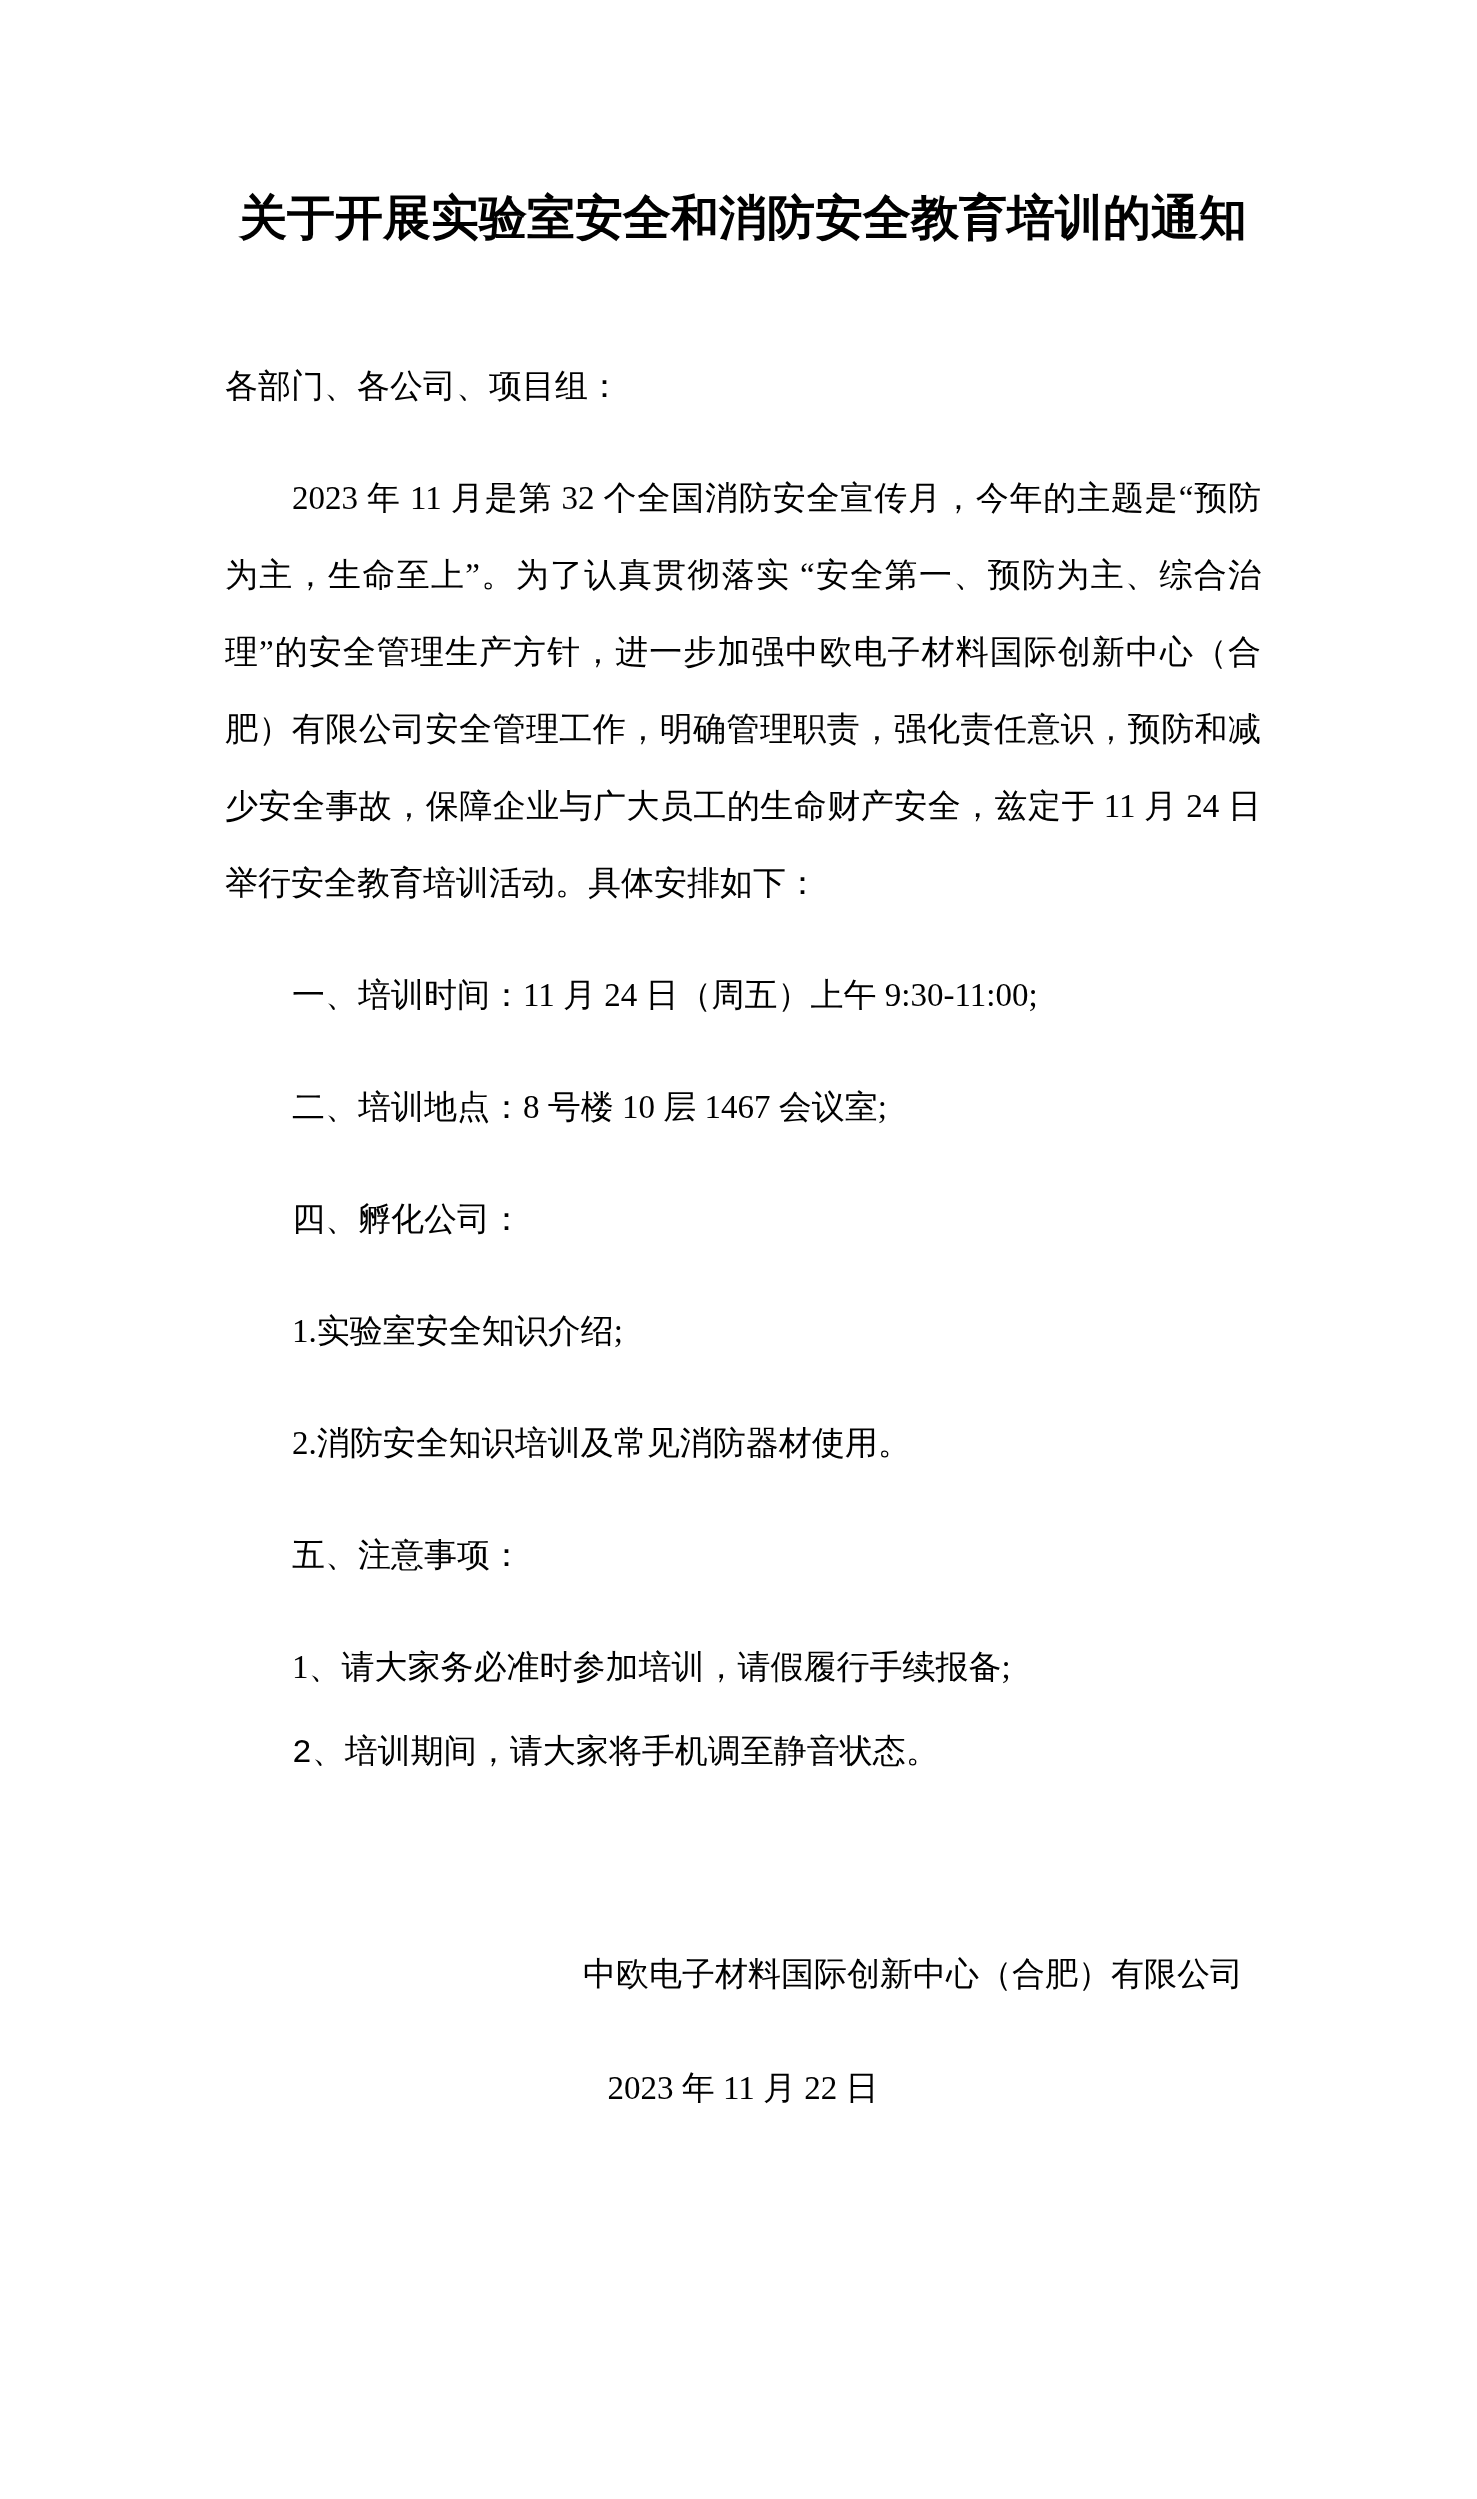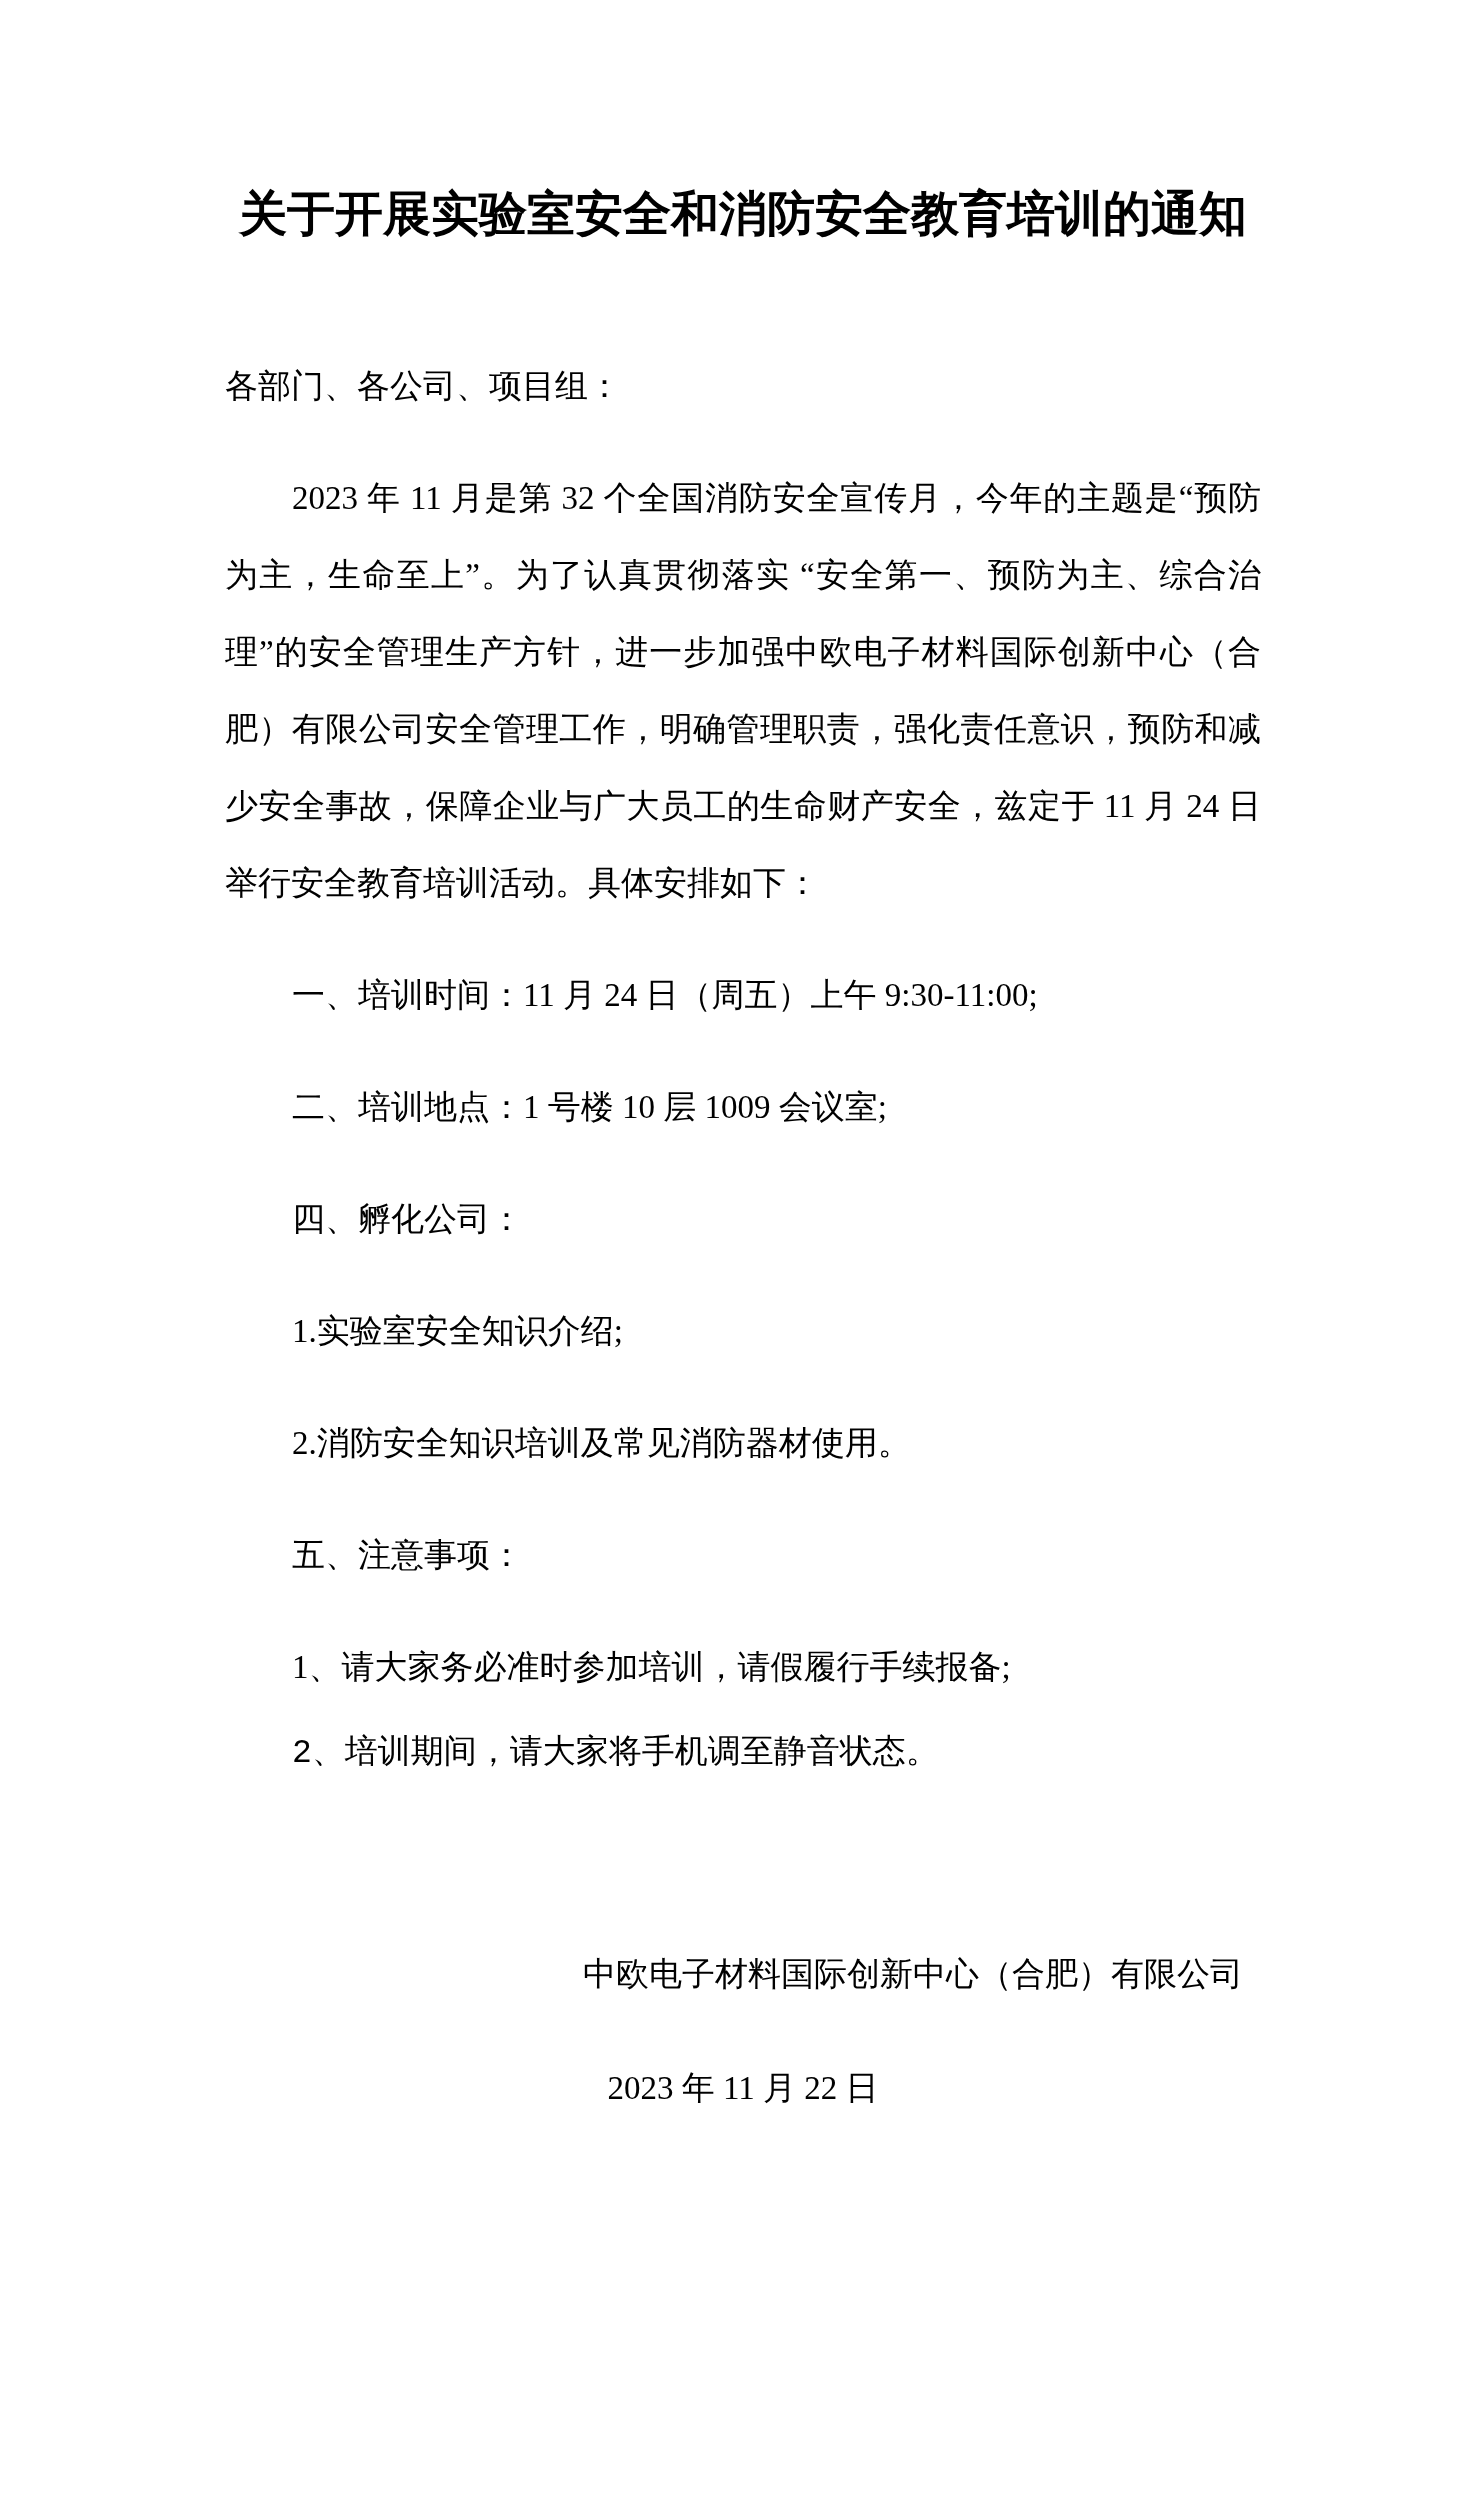--- a/index.html
+++ b/index.html
@@ -20,21 +20,20 @@
     line-height: 77px;
     overflow: hidden;
   }
   .doc-title {
     margin: 0;
     font-size: 48px;
     font-weight: bold;
     line-height: 71px;
     text-align: center;
     letter-spacing: 0px;
-    font-family: Liberation Mono, monospace;
   }
   .salutation {
     margin: 95px 0 0 0;
     text-align: left;
   }
   .para {
     margin: 35px 0 0 0;
     text-align: justify;
     text-indent: 67px;
   }
@@ -58,21 +57,21 @@
 <div class="page">
 
   <h1 class="doc-title">关于开展实验室安全和消防安全教育培训的通知</h1>
 
   <p class="salutation">各部门、各公司、项目组：</p>
 
   <p class="para">2023 年 11 月是第 32 个全国消防安全宣传月，今年的主题是“预防为主，生命至上”。为了认真贯彻落实 “安全第一、预防为主、综合治理”的安全管理生产方针，进一步加强中欧电子材料国际创新中心（合肥）有限公司安全管理工作，明确管理职责，强化责任意识，预防和减少安全事故，保障企业与广大员工的生命财产安全，兹定于 11 月 24 日举行安全教育培训活动。具体安排如下：</p>
 
   <p class="para">一、培训时间：11 月 24 日（周五）上午 9:30-11:00;</p>
 
-  <p class="para">二、培训地点：1 号楼 10 层 1009 会议室;</p>
+  <p class="para">二、培训地点：8 号楼 10 层 1467 会议室;</p>
 
 
   <p class="para">四、孵化公司：</p>
 
   <p class="para">1.实验室安全知识介绍;</p>
 
   <p class="para">2.消防安全知识培训及常见消防器材使用。</p>
 
   <p class="para">五、注意事项：</p>
 

